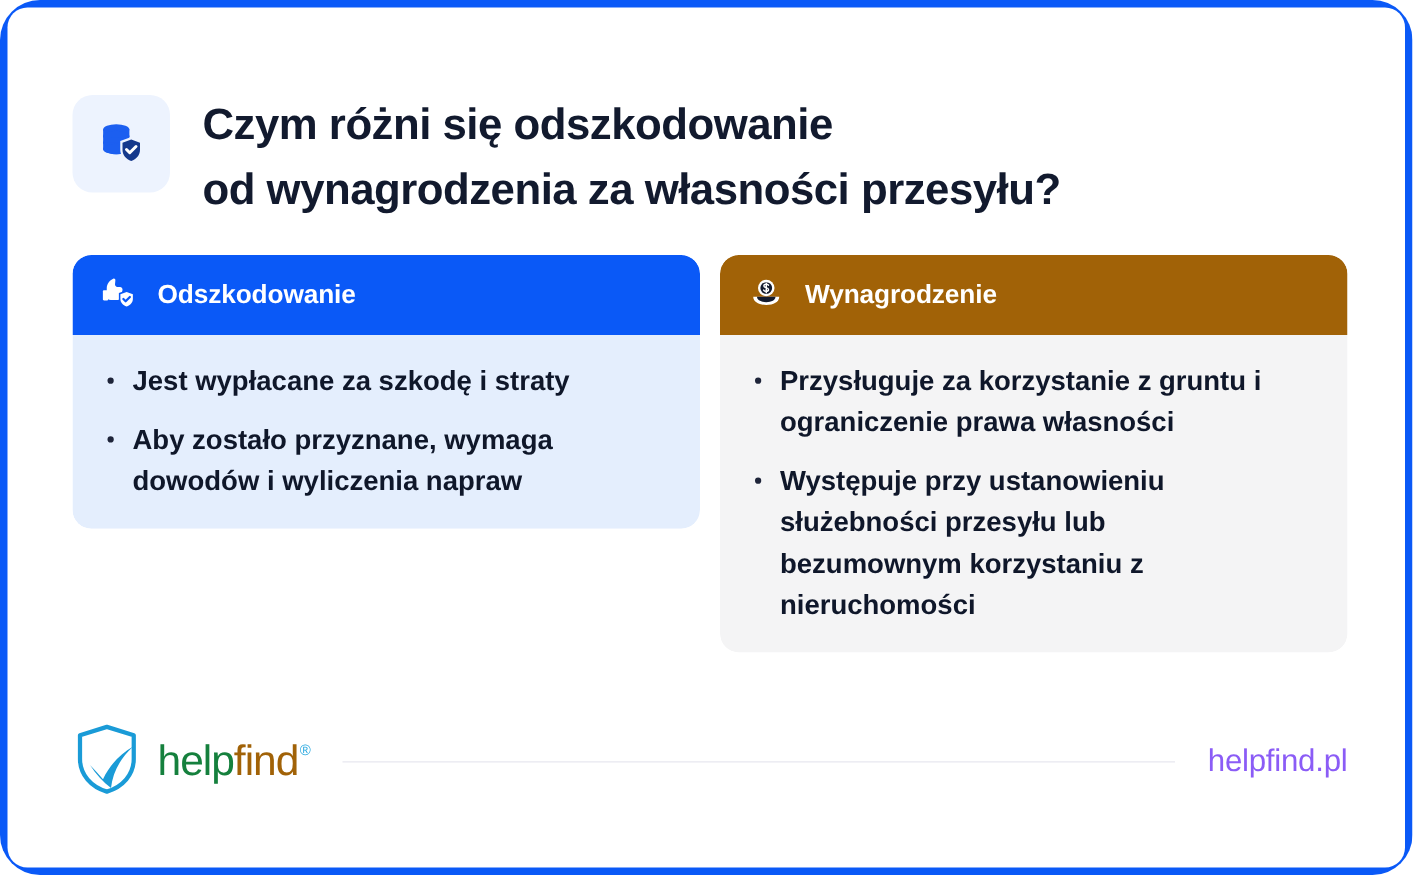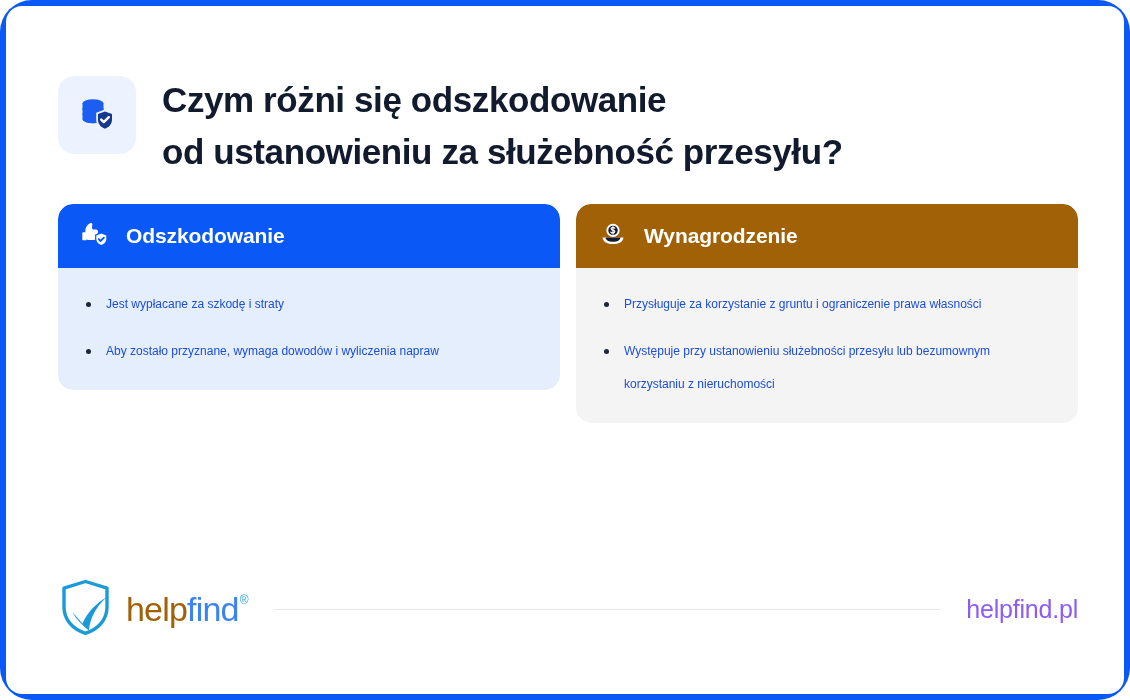--- a/index.html
+++ b/index.html
@@ -110,25 +110,26 @@
   .card-body.tint-gray { background: #F4F4F5; }
 
   ul.bullets {
     margin: 0;
     padding: 0;
     list-style: none;
   }
   ul.bullets li {
     position: relative;
     padding-left: 22px;
-    font-size: 12px;
+    font-size: 22px;
     line-height: 33px;
-    color: #1d4ed8;
+    color: #0f172a;
     margin-bottom: 14px;
     max-width: 420px;
+    font-weight: bold;
   }
   ul.bullets li:last-child { margin-bottom: 0; }
   ul.bullets li::before {
     content: "";
     position: absolute;
     left: 2px;
     top: 14px;
     width: 5px;
     height: 5px;
     border-radius: 50%;
@@ -155,22 +156,22 @@
     gap: 12px;
   }
   .logo-wordmark {
     font-size: 34px;
     font-weight: 400;
     letter-spacing: -0.8px;
     line-height: 1;
     display: flex;
     align-items: flex-start;
   }
-  .wm-help { color: #a16207; }
-  .wm-find { color: #3b82f6; }
+  .wm-help { color: #15803d; }
+  .wm-find { color: #a16207; }
   .wm-reg  {
     color: #29A8DF;
     font-size: 12px;
     line-height: 1;
     margin-top: 2px;
     margin-left: 1px;
   }
   .footer-rule {
     flex: 1 1 auto;
     height: 1px;
@@ -202,21 +203,21 @@
             <ellipse cx="19" cy="29.1" rx="10.5" ry="4.2" fill="#1C5FF0"></ellipse>
             <path d="M19 16.4h3v14.4h-3z" fill="#EDF3FE" opacity="0"></path>
             <path d="M31 19.6l8.8 3.1v7.1c0 5.2-3.6 9.3-8.8 10.8-5.2-1.5-8.8-5.6-8.8-10.8v-7.1L31 19.6z" fill="#EDF3FE"></path>
             <path d="M31 21.6l7 2.5v5.7c0 4.3-2.9 7.6-7 8.9-4.1-1.3-7-4.6-7-8.9v-5.7l7-2.5z" fill="#15398C"></path>
             <path d="M27.2 29.6l2.6 2.6 5-5" stroke="#ffffff" stroke-width="2.4" stroke-linecap="round" stroke-linejoin="round" fill="none"></path>
           </svg>
         </span>
       </div>
       <div class="title-block">
         <div class="title-line">Czym różni się odszkodowanie</div>
-        <div class="title-line">od ustanowieniu za służebność przesyłu?</div>
+        <div class="title-line">od wynagrodzenia za własności przesyłu?</div>
       </div>
     </div>
 
     <div class="cards">
 
       <div class="card card-left">
         <div class="card-header blue">
           <span>
             <svg width="30" height="30" viewBox="0 0 30 30" fill="none">
               <path d="M5.4 11.6c0-3.5 2.3-6.4 5.2-7.6.9-.4 1.8.3 1.7 1.3l-.3 3.1c-.1 1.1.8 2.1 1.9 2.1h2.1c1.3 0 2.3 1.2 2 2.5l-1.3 5.8c-.3 1.3-1.4 2.2-2.7 2.2h-5.4c-1.8 0-3.2-1.4-3.2-3.2v-6.2z" fill="#ffffff"></path>

